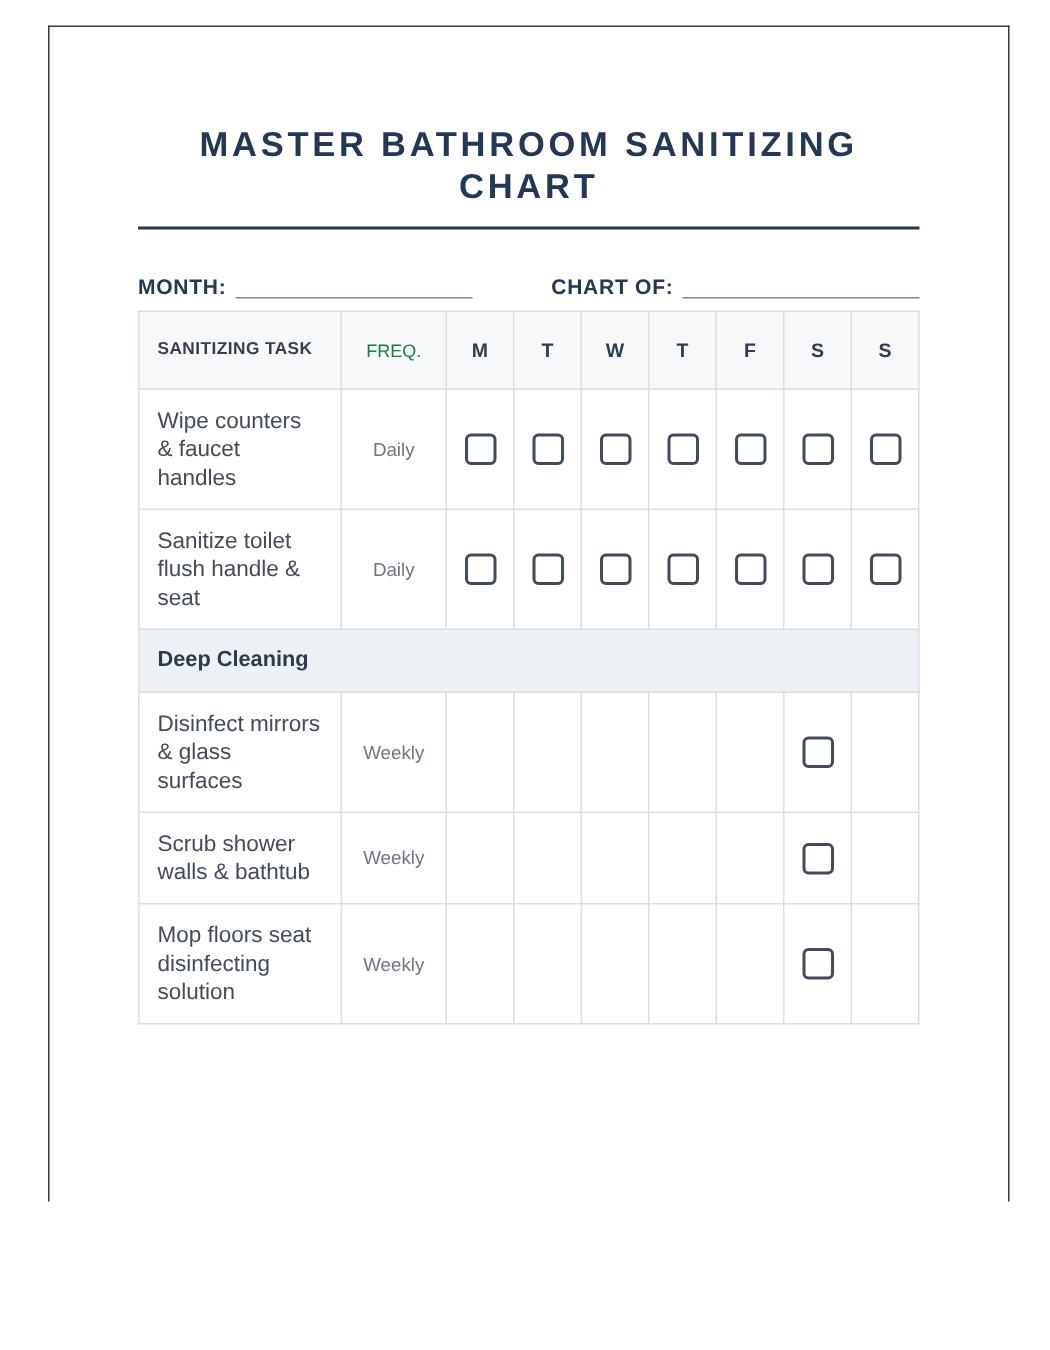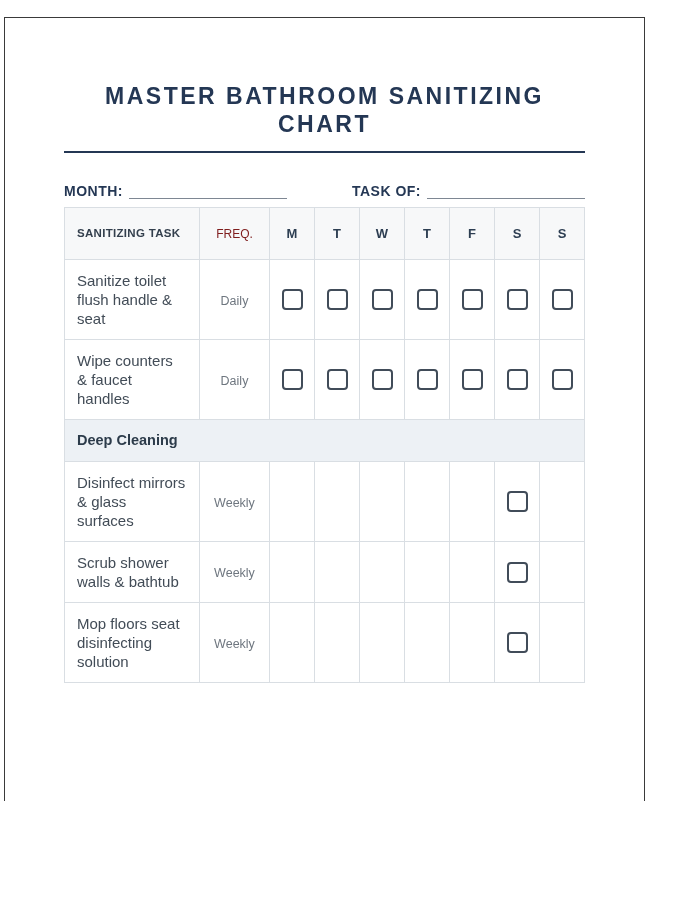--- a/index.html
+++ b/index.html
@@ -3,21 +3,21 @@
 <meta charset="utf-8">
 <style>
   * { box-sizing: border-box; margin: 0; padding: 0; }
   html, body {
     width: 700px; height: 900px;
     background: #ffffff;
     font-family: "Liberation Sans", sans-serif;
   }
   .page {
     position: absolute;
-    left: 4px; top: 17px;
+    left: 32px; top: 17px;
     width: 641px; height: 784px;
     border: 1px solid #3a3a3a;
     border-bottom: none;
     background: #ffffff;
   }
   .content { margin: 0 59px; }
 
   .title {
     margin-top: 64px;
     text-align: center;
@@ -73,21 +73,21 @@
     font-size: 11.5px;
     font-weight: bold;
     letter-spacing: 0.3px;
     line-height: 15px;
     color: #333f4d;
   }
   .th-freq {
     text-align: center;
     font-size: 12px;
     font-weight: normal;
-    color: #7f1d1d;
+    color: #15803d;
   }
   .th-day {
     text-align: center;
     font-size: 13px;
     font-weight: bold;
     color: #2d3e52;
   }
 
   .section-row td {
     background: #edf1f5;
@@ -138,21 +138,21 @@
 
     <h1 class="title">MASTER BATHROOM SANITIZING CHART</h1>
     <div class="title-rule"></div>
 
     <div class="fields-row">
       <div class="field">
         <span class="field-label">MONTH:</span>
         <span class="field-line"></span>
       </div>
       <div class="field">
-        <span class="field-label">TASK OF:</span>
+        <span class="field-label">CHART OF:</span>
         <span class="field-line"></span>
       </div>
     </div>
 
     <table>
       <colgroup>
         <col style="width:135px">
         <col style="width:70px">
         <col style="width:45px">
           <col style="width:45px">
@@ -170,41 +170,41 @@
             <th class="th-day">T</th>
             <th class="th-day">W</th>
             <th class="th-day">T</th>
             <th class="th-day">F</th>
             <th class="th-day">S</th>
             <th class="th-day">S</th>
           </tr>
       </thead>
       <tbody id="table-body">
           <tr>
+            <td class="td-task">Wipe counters &amp; faucet handles</td>
+            <td class="td-freq"><span class="freq-text">Daily</span></td>
+            <td class="td-day"><div class="checkbox"></div></td>
+            <td class="td-day"><div class="checkbox"></div></td>
+            <td class="td-day"><div class="checkbox"></div></td>
+            <td class="td-day"><div class="checkbox"></div></td>
+            <td class="td-day"><div class="checkbox"></div></td>
+            <td class="td-day"><div class="checkbox"></div></td>
+            <td class="td-day"><div class="checkbox"></div></td>
+          </tr>
+          <tr>
             <td class="td-task">Sanitize toilet flush handle &amp; seat</td>
             <td class="td-freq"><span class="freq-text">Daily</span></td>
             <td class="td-day"><div class="checkbox"></div></td>
             <td class="td-day"><div class="checkbox"></div></td>
             <td class="td-day"><div class="checkbox"></div></td>
             <td class="td-day"><div class="checkbox"></div></td>
             <td class="td-day"><div class="checkbox"></div></td>
             <td class="td-day"><div class="checkbox"></div></td>
             <td class="td-day"><div class="checkbox"></div></td>
           </tr>
-          <tr>
-            <td class="td-task">Wipe counters &amp; faucet handles</td>
-            <td class="td-freq"><span class="freq-text">Daily</span></td>
-            <td class="td-day"><div class="checkbox"></div></td>
-            <td class="td-day"><div class="checkbox"></div></td>
-            <td class="td-day"><div class="checkbox"></div></td>
-            <td class="td-day"><div class="checkbox"></div></td>
-            <td class="td-day"><div class="checkbox"></div></td>
-            <td class="td-day"><div class="checkbox"></div></td>
-            <td class="td-day"><div class="checkbox"></div></td>
-          </tr>
           <tr class="section-row">
             <td colspan="9">Deep Cleaning</td>
           </tr>
           <tr>
             <td class="td-task">Disinfect mirrors &amp; glass surfaces</td>
             <td class="td-freq"><span class="freq-text">Weekly</span></td>
             <td class="td-day"></td>
             <td class="td-day"></td>
             <td class="td-day"></td>
             <td class="td-day"></td>

